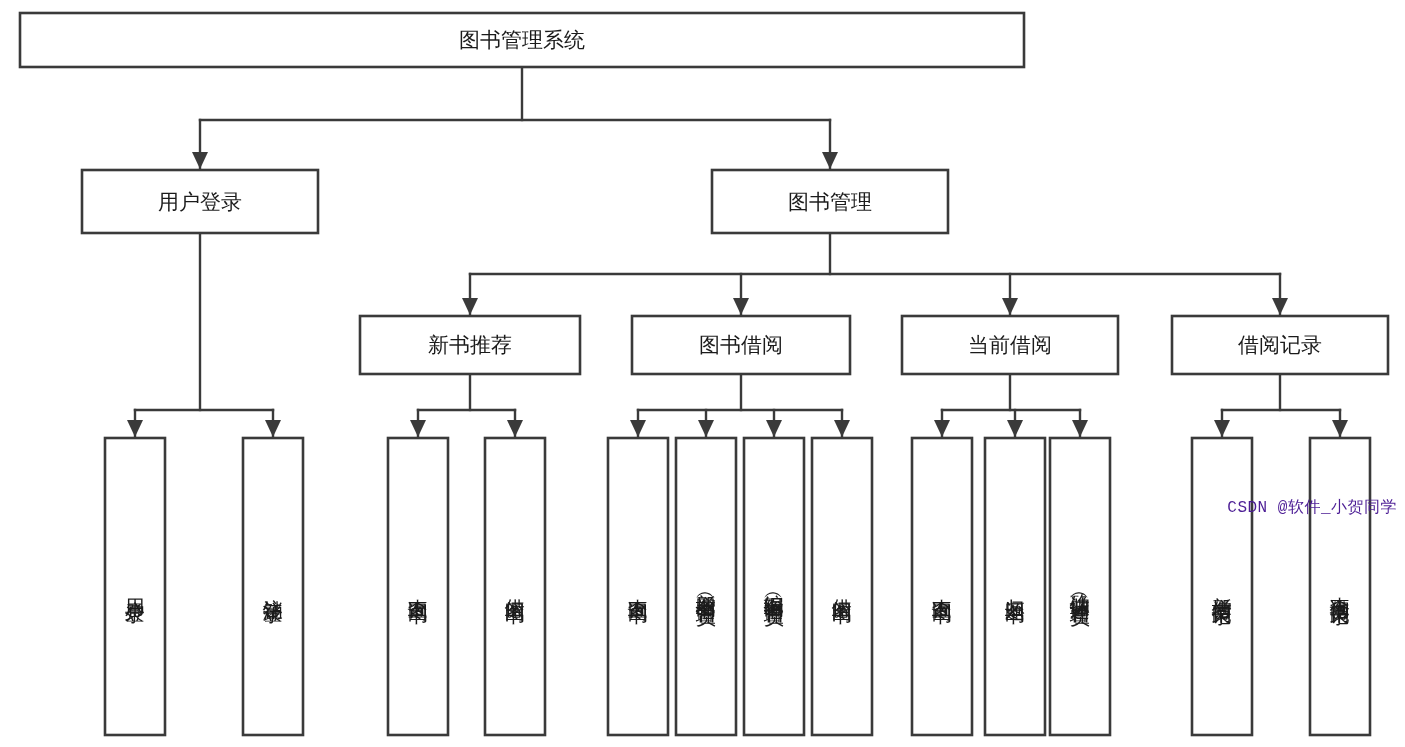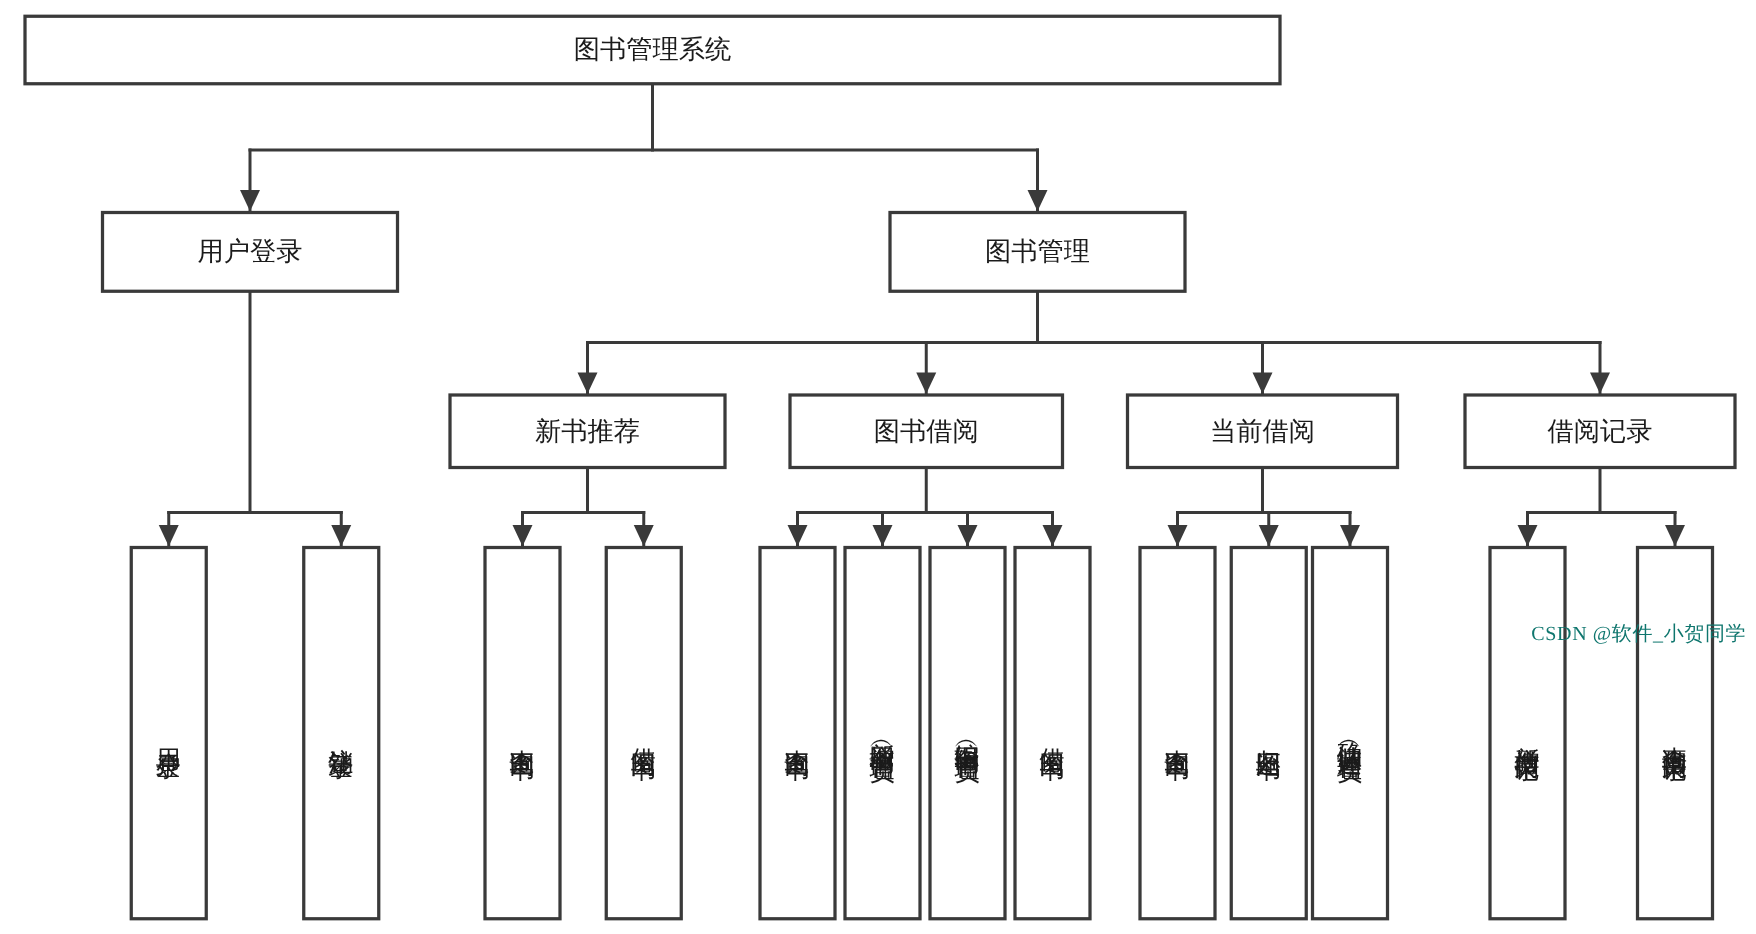--- a/index.html
+++ b/index.html
@@ -65,23 +65,23 @@
     line-height: 1.32;
     color: #1b1b1b;
     letter-spacing: 2px;
     white-space: nowrap;
     text-align: center;
   }
   .watermark {
     position: absolute;
     right: 8px;
     bottom: 6px;
-    font-family: Liberation Serif, serif;
+    font-family: Liberation Mono, monospace;
     font-size: 16px;
-    color: #0f766e;
+    color: #4c1d95;
     letter-spacing: 0.5px;
     white-space: nowrap;
     user-select: none;
   }
 </style>
 </head>
 <body>
 
 <div id="diagram-root">
 

